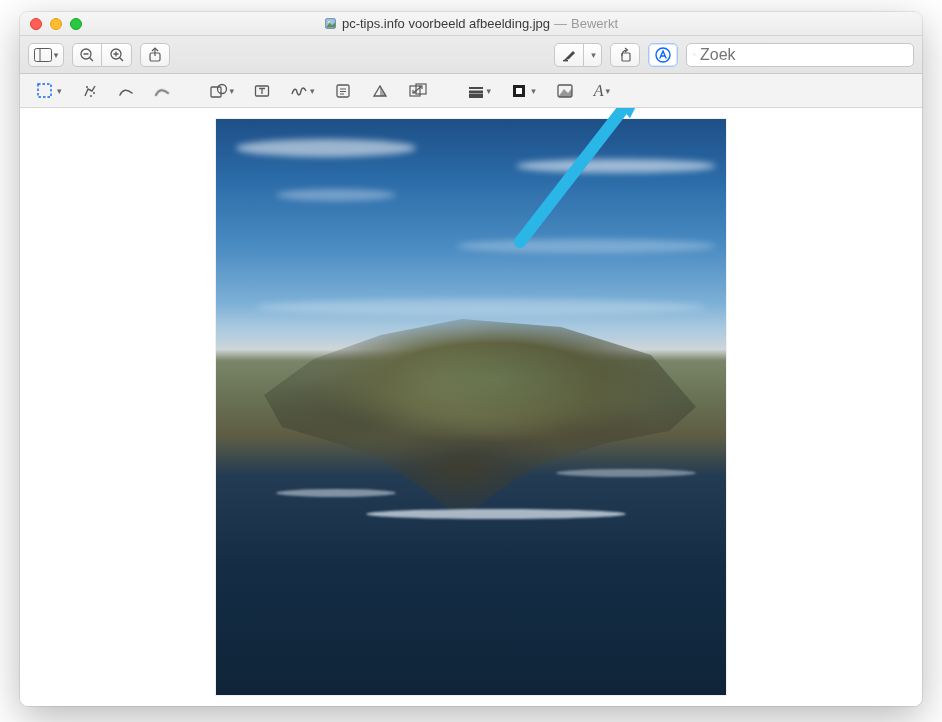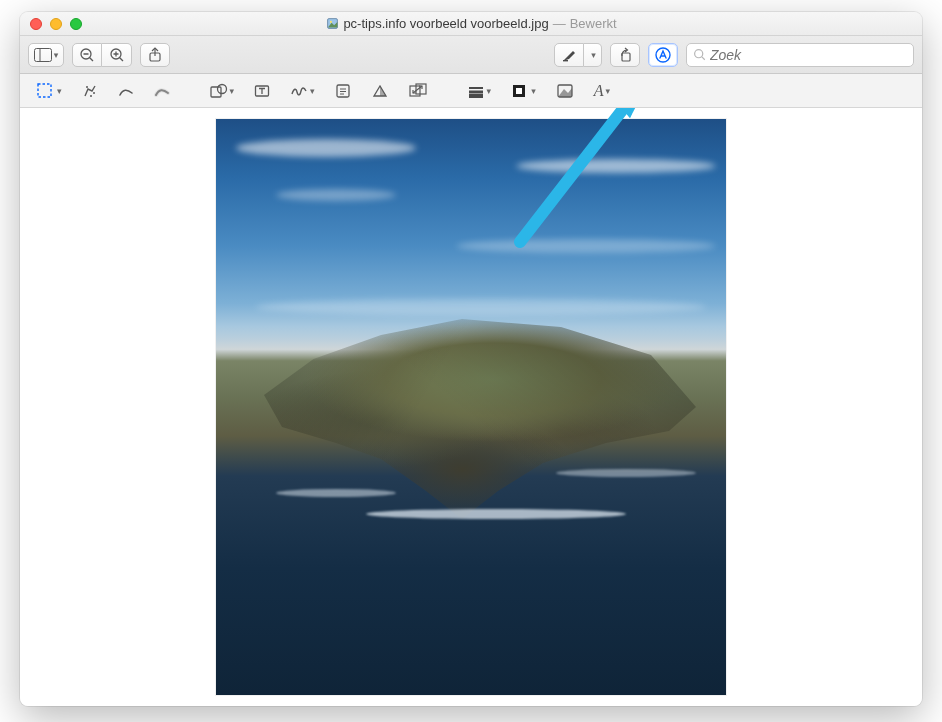--- a/index.html
+++ b/index.html
@@ -46,21 +46,21 @@
   .seg { display:flex; }
   .seg .btn{border-radius:0;}
   .seg .btn:first-child{border-top-left-radius:5px;border-bottom-left-radius:5px;}
   .seg .btn:last-child{border-top-right-radius:5px;border-bottom-right-radius:5px;border-left:none;}
   .seg .btn + .btn{border-left:none;}
   .spacer{flex:1;}
   .search {
     height:24px; width:228px; border:1px solid #c7c7c7; border-radius:5px;
     background:#fff; display:flex; align-items:center; padding:0 6px; gap:4px;
   }
-  .search input{border:none;outline:none;font-size:14px;flex:1;color:#000000;background:transparent;font-style:italic;}
+  .search input{border:none;outline:none;font-size:16px;flex:1;color:#000000;background:transparent;}
   .search svg{opacity:.6;}
   .caret{font-size:9px;margin-left:2px;color:#6a6a6a;}
   
   .markbar {
     height: 34px; display:flex; align-items:center;
     background:#f3f3f3;
     border-bottom:1px solid #d6d6d6;
     padding: 0 10px; gap:6px;
   }
   .mbtn {
@@ -132,21 +132,21 @@
       <div class="dot green"></div>
     </div>
     <div class="title-center">
       <span class="proxyicon">
         <svg width="13" height="13" viewBox="0 0 16 16">
             <rect x="2" y="2" width="12" height="12" rx="1.5" fill="#9cc4e8" stroke="#5a7ea0" stroke-width="1"></rect>
             <circle cx="6" cy="6" r="1.3" fill="#f6e16b"></circle>
             <path d="M3 12 L7 7 L10 10 L14 6 V13 H3 Z" fill="#5f8f5a"></path>
           </svg>
       </span>
-      <span>pc-tips.info voorbeeld voorbeeld.jpg</span>
+      <span>pc-tips.info voorbeeld afbeelding.jpg</span>
       <span class="status">—</span>
       <span class="status">Bewerkt</span>
     </div>
   </div>
 
   <div class="toolbar">
     <div class="btn wide">
       <svg width="18" height="14" viewBox="0 0 18 14">
           <rect x="0.5" y="0.5" width="17" height="13" rx="2" fill="none" stroke="#5a5a5a"></rect>
           <line x1="6" y1="1" x2="6" y2="13" stroke="#5a5a5a"></line>

